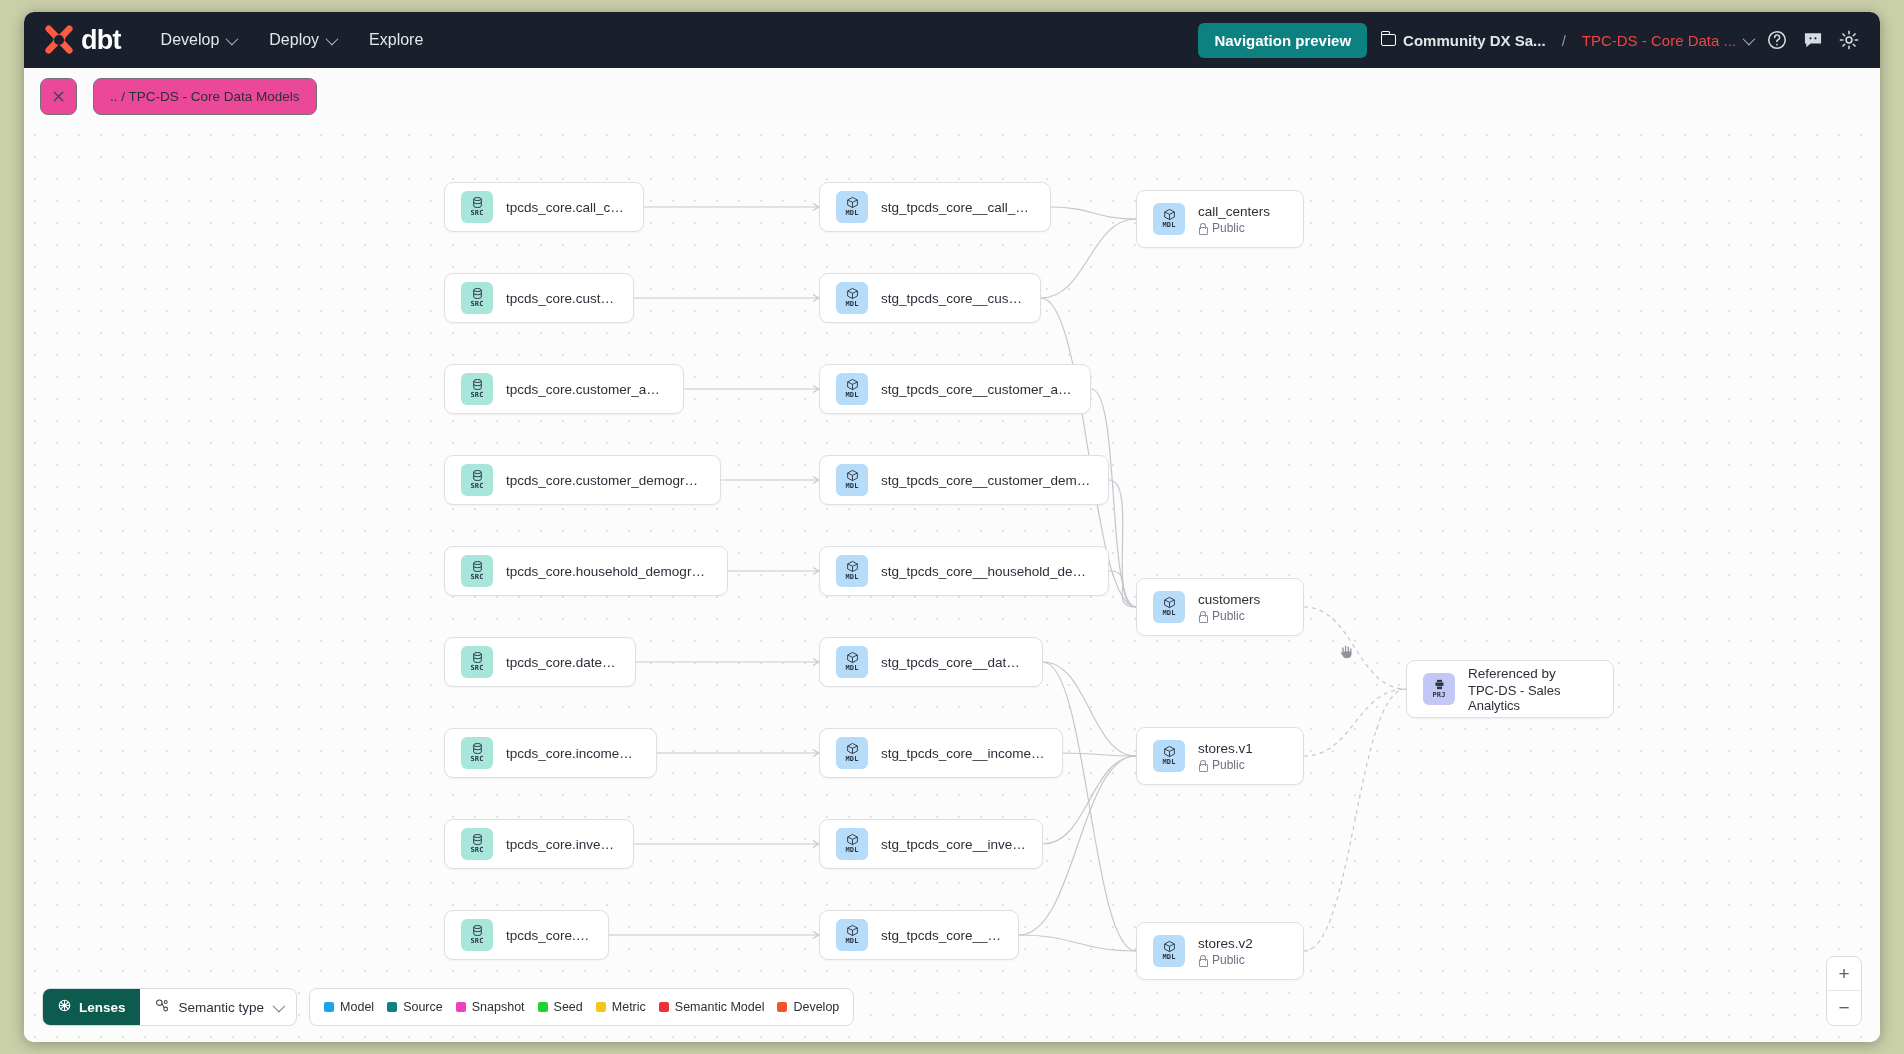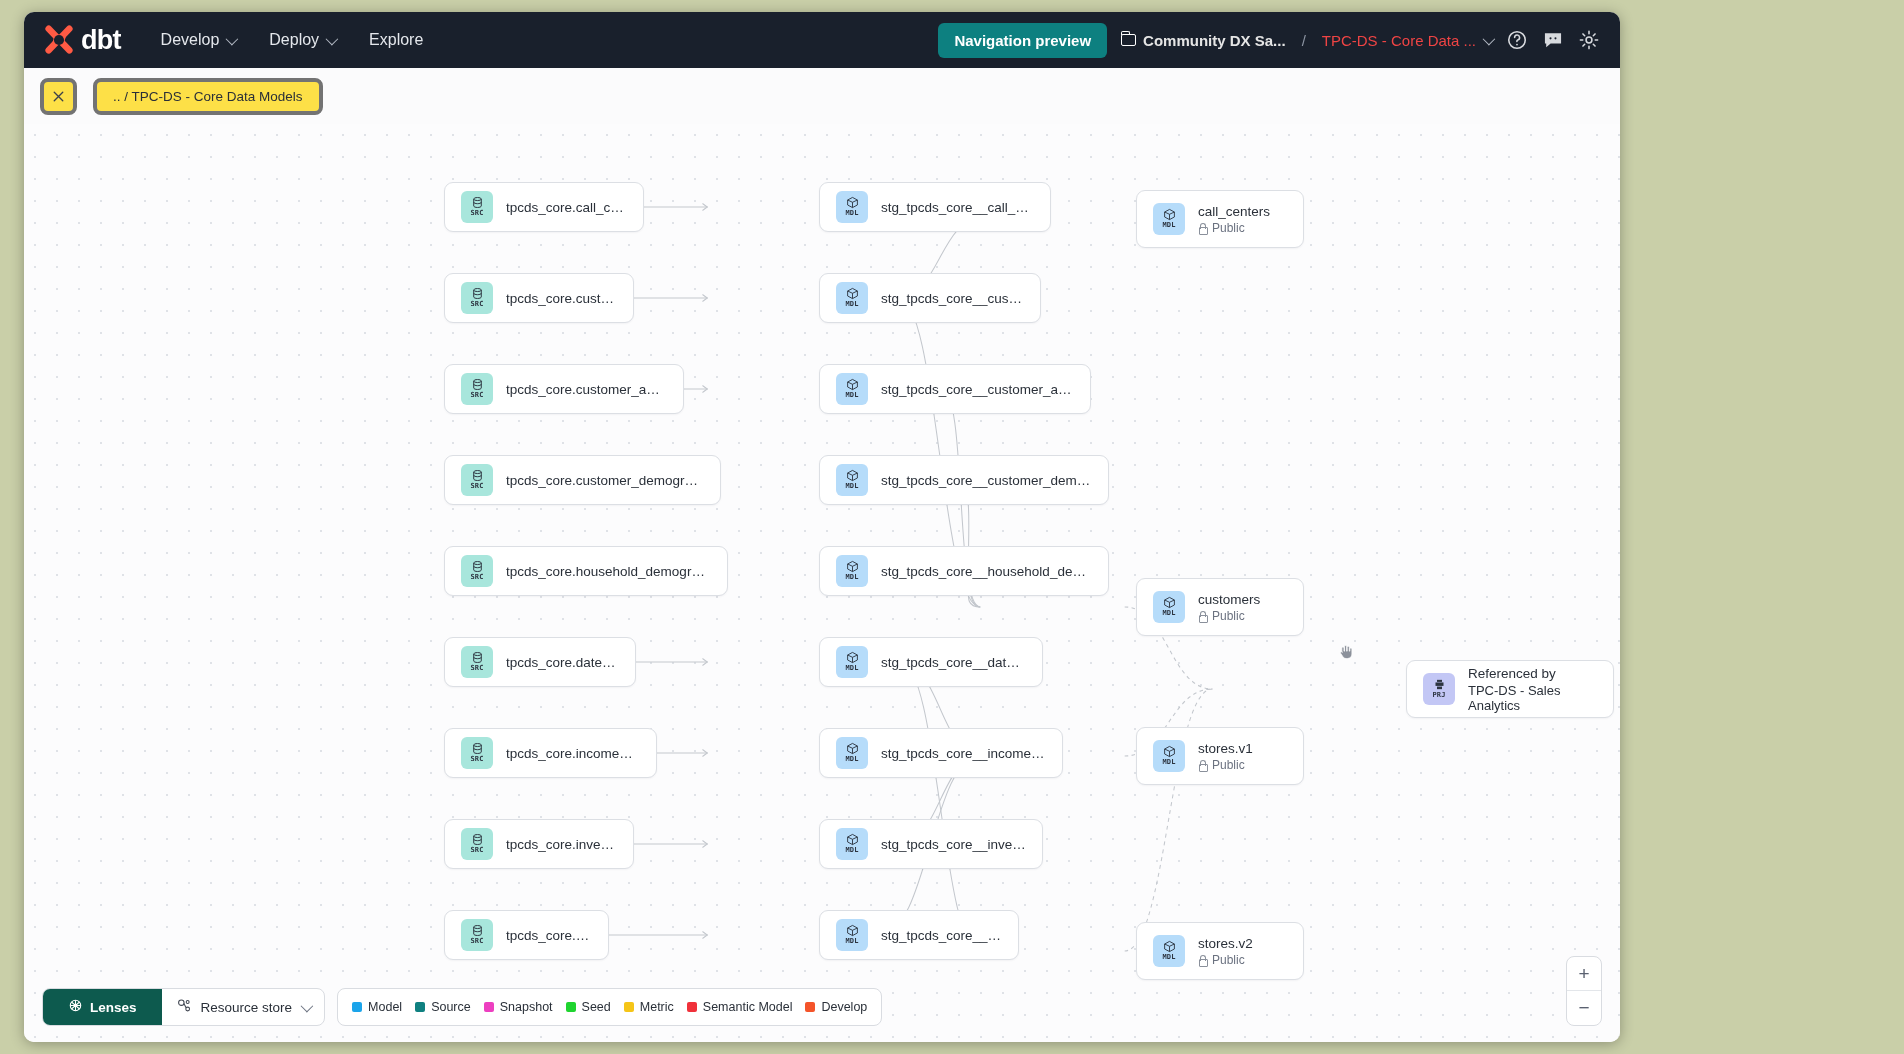--- a/index.html
+++ b/index.html
@@ -11,21 +11,21 @@
   }
   #screen {
     position: relative;
     width: 1904px; height: 1054px;
     background: #c9cfa8;
   }
   
   #window {
     position: absolute;
     left: 24px; top: 12px;
-    width: 1596px; height: 1030px;
+    width: 1856px; height: 1030px;
     background: #fff;
     border-radius: 10px;
     overflow: hidden;
     box-shadow: 0 2px 14px rgba(0,0,0,.3);
   }
   #tab-nub {
     position: absolute; left: 8px; top: 0px;
     width: 118px; height: 30px;
     background: #5a6070; border-radius: 8px 8px 0 0;
   }
@@ -74,21 +74,21 @@
   .icon-btn { width:22px;height:22px;cursor:pointer;opacity:.92; }
 
   
   #toolbar {
     position: absolute; left: 0; top: 56px;
     width: 100%; height: 56px;
     display: flex; align-items: center; padding: 0 16px;
     background: #fbfbfc;
   }
   .tb-btn {
-    background: #fde047; border: 4px solid #737373; border-radius: 8px;
+    background: #ec4899; border: 1px solid #737373; border-radius: 8px;
     height: 37px; display:flex;align-items:center;justify-content:center;cursor:pointer;
   }
   #close-btn { width: 37px; }
   #crumb-btn { padding: 0 16px; margin-left: 16px; font-size: 13.5px; color:#2a2f38; font-weight:500;}
   #search-wrap {
     position: absolute; left: 818px; top: 80px;
     width: 1000px; height: 39px;
     display: flex; align-items: center; gap: 10px;
   }
   #search-box {
@@ -142,21 +142,21 @@
   .lock:before{content:"";position:absolute;left:1px;top:4px;width:7px;height:6px;border:1.2px solid #8a909b;border-radius:1px;}
   .lock:after{content:"";position:absolute;left:2.4px;top:0;width:4px;height:5px;border:1.2px solid #8a909b;border-bottom:none;border-radius:3px 3px 0 0;}
 
   
   #bottombar { position:absolute; left:18px; bottom:16px; display:flex; gap:12px; align-items:center; z-index:5;}
   #lenses-group {
     display:flex;align-items:center;background:#fff;border:1px solid #d9dce1;border-radius:8px;overflow:hidden;height:38px;
   }
   #lenses-btn {
     background:#0d5a4e;color:#fff;height:100%;display:flex;align-items:center;gap:7px;
-    padding:0 25px;font-size:13.5px;font-weight:600;cursor:pointer;
+    padding:0 14px;font-size:13.5px;font-weight:600;cursor:pointer;
   }
   #restype-btn {
     display:flex;align-items:center;gap:9px;padding:0 14px;height:100%;
     font-size:13.5px;color:#2a3039;cursor:pointer;
   }
   #legend {
     display:flex;align-items:center;gap:13px;background:#fff;border:1px solid #d9dce1;
     border-radius:8px;height:38px;padding:0 14px;
   }
   .leg { display:flex;align-items:center;gap:6px;font-size:12.5px;color:#2a3039;white-space:nowrap;}
@@ -663,21 +663,21 @@
           </div>
           <div id="restype-btn">
             <span>
               <svg viewBox="0 0 24 24" width="16" height="16" fill="none" stroke="#414752" stroke-width="1.6">
                 <circle cx="8" cy="7" r="4.1"></circle>
                   <circle cx="17.5" cy="6" r="2.2"></circle>
                   <circle cx="17.5" cy="16.5" r="2.8"></circle>
                 <path d="M11.8 8.4 15.4 15"></path>
               </svg>
             </span>
-            <span>Resource store</span>
+            <span>Semantic type</span>
             <span class="chev" style="border-color:#6b7280;"></span>
           </div>
         </div>
         <div id="legend">
             <div class="leg">
               <span class="sw" style="background: rgb(27, 164, 234);"></span>
               <span>Model</span>
             </div>
             <div class="leg">
               <span class="sw" style="background: rgb(15, 128, 128);"></span>

